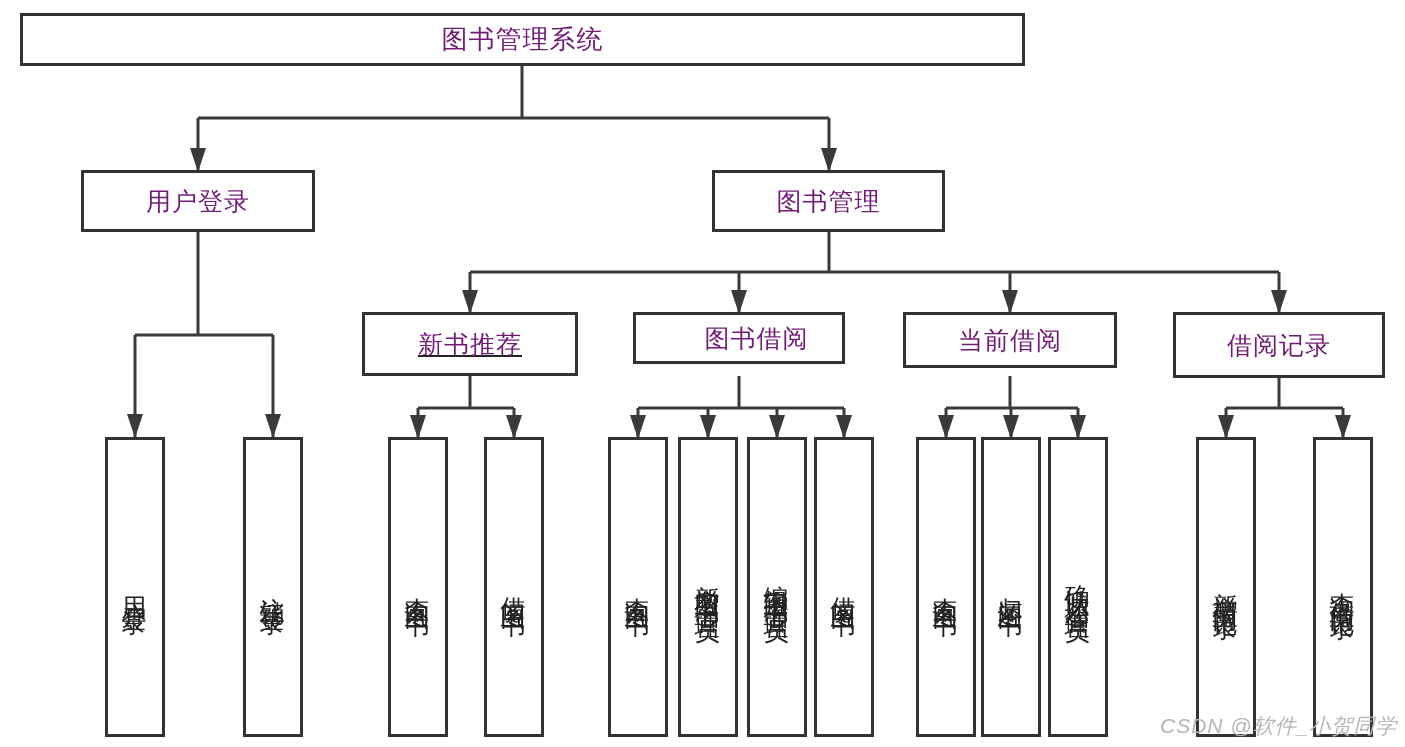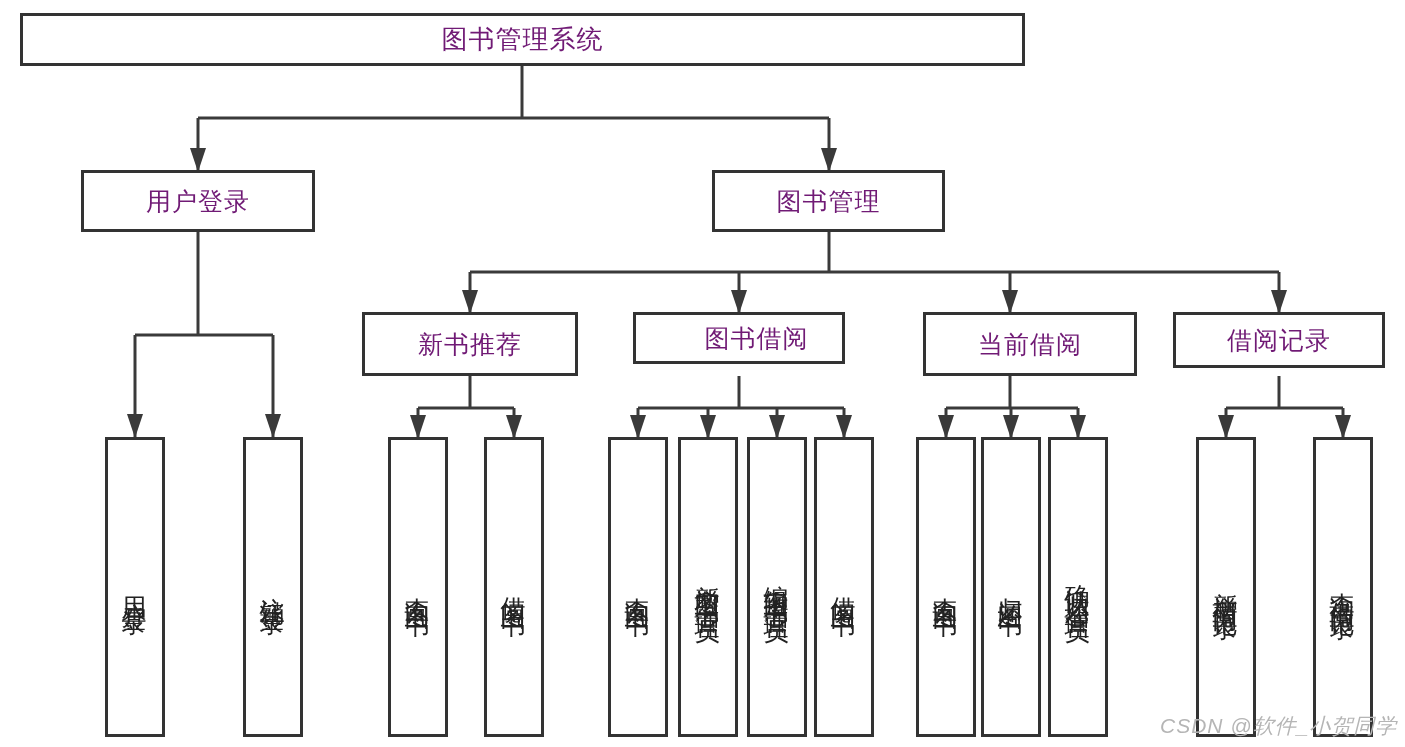--- a/index.html
+++ b/index.html
@@ -117,30 +117,30 @@
     <span class="h-label root-label">图书管理系统</span>
   </div>
 
   <div class="box" style="left:81px;top:170px;width:234px;height:62px;">
     <span class="h-label">用户登录</span>
   </div>
   <div class="box" style="left:712px;top:170px;width:233px;height:62px;">
     <span class="h-label">图书管理</span>
   </div>
 
-  <div class="box" style="left:362px;top:312px;width:216px;height:64px;">
+  <div class="box" style="left:362px;top:312px;width:216px;height:64px;text-decoration:underline;">
     <span class="h-label">新书推荐</span>
   </div>
   <div class="box" style="left:633px;top:312px;width:212px;height:52px;padding-left:35px;">
     <span class="h-label">图书借阅</span>
   </div>
-  <div class="box" style="left:903px;top:312px;width:214px;height:64px;margin-left:20px;">
+  <div class="box" style="left:903px;top:312px;width:214px;height:56px;">
     <span class="h-label">当前借阅</span>
   </div>
-  <div class="box" style="left:1173px;top:312px;width:212px;height:56px;">
+  <div class="box" style="left:1173px;top:312px;width:212px;height:66px;">
     <span class="h-label">借阅记录</span>
   </div>
 
   <div class="box" style="left:105px;top:437px;width:60px;height:300px;">
     <span class="leaf-label">用户登录</span>
   </div>
   <div class="box" style="left:243px;top:437px;width:60px;height:300px;">
     <span class="leaf-label">注销登录</span>
   </div>
 

